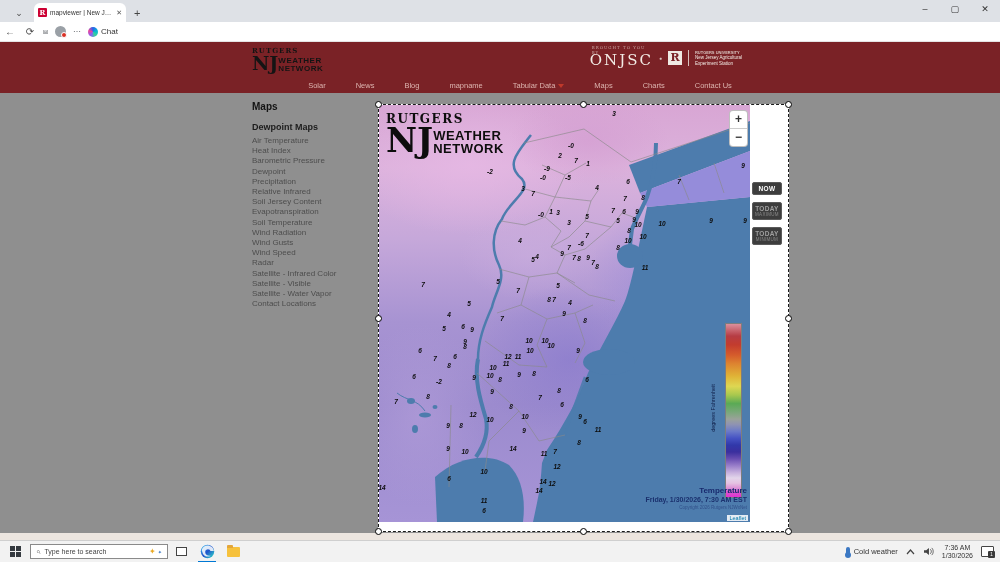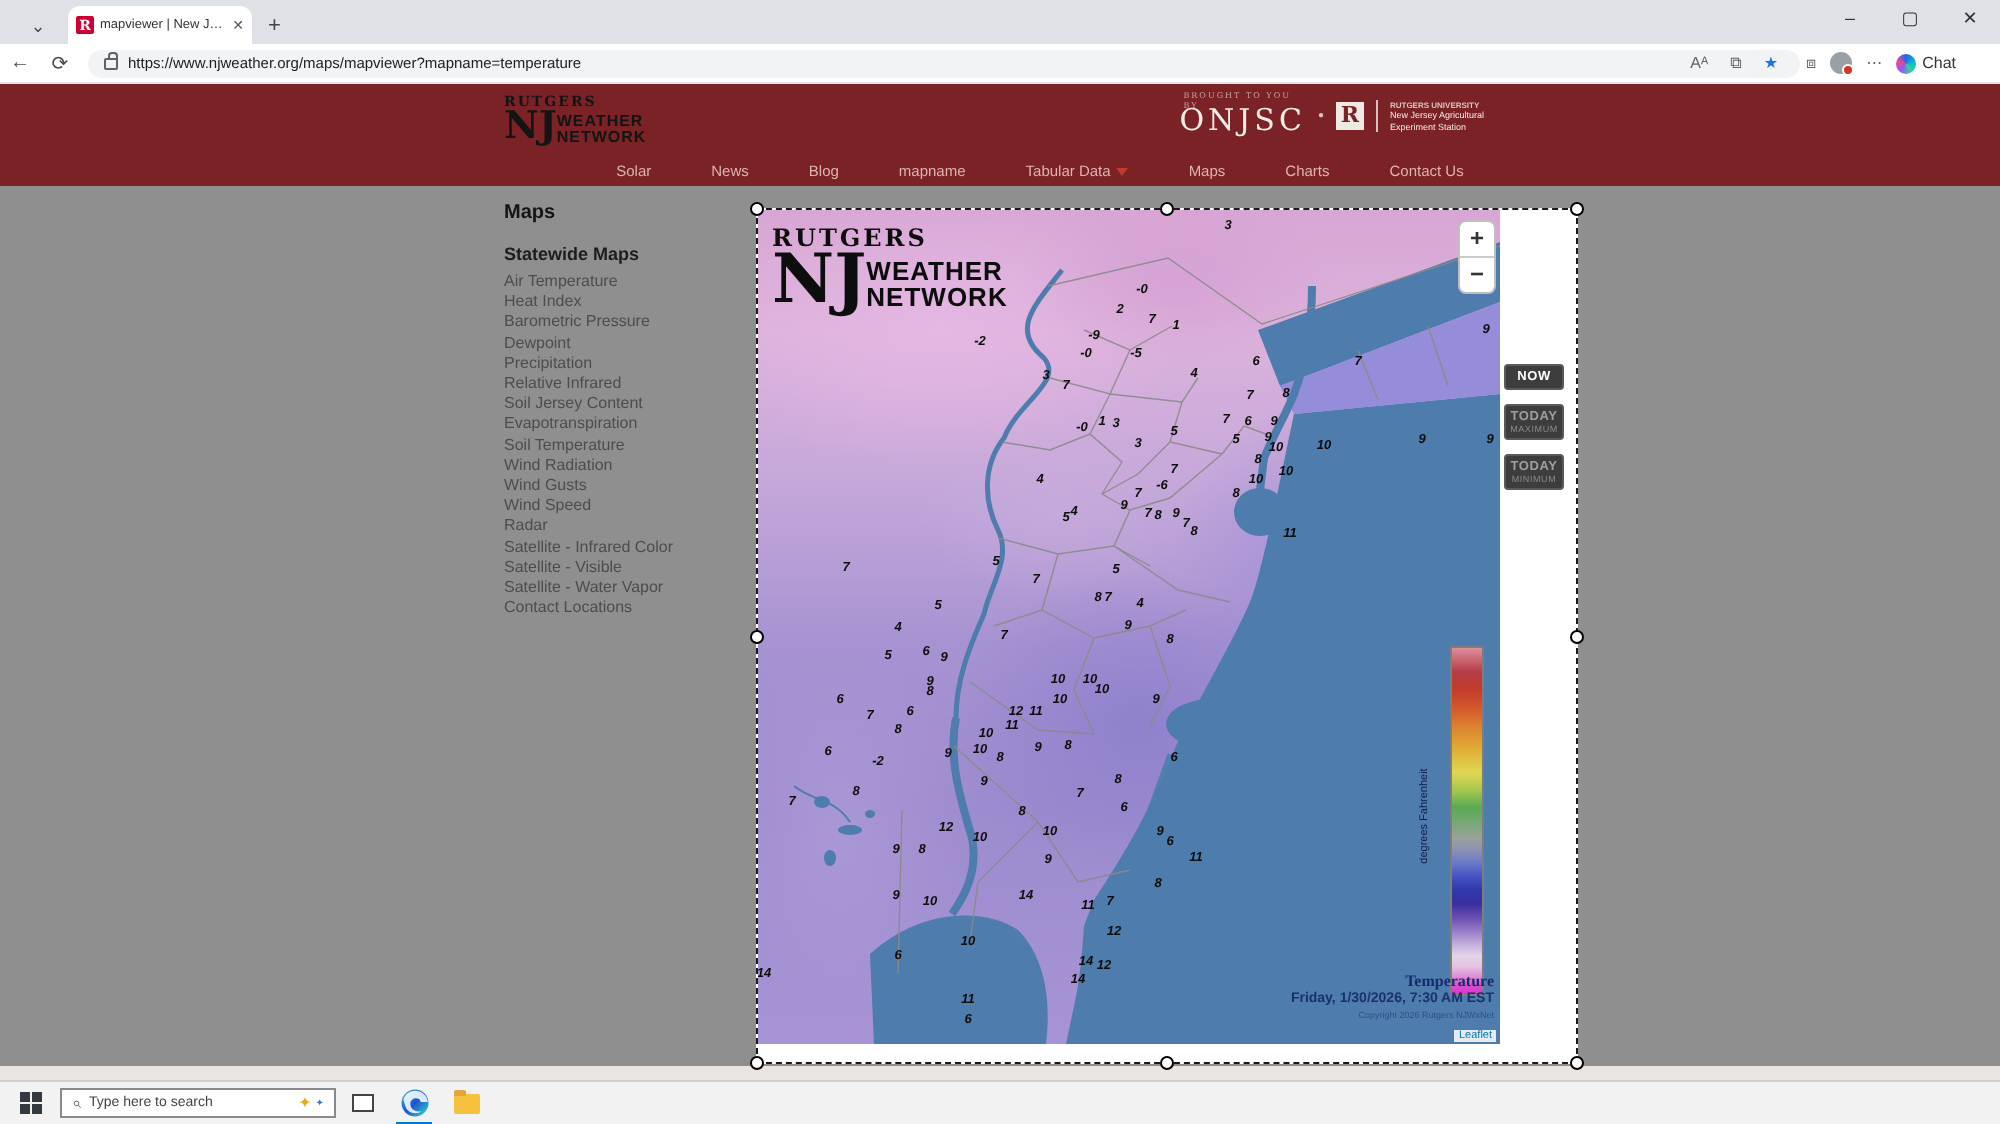--- a/index.html
+++ b/index.html
@@ -78,21 +78,21 @@
   #time-buttons { position:absolute; left:373px; top:77px; width:30px; z-index:10; }
   .time-btn { width:30px; background:#3d3d3d; border:1px solid #5a5a5a; border-radius:2px; margin-bottom:7px; text-align:center; padding:2px 0; }
   .time-btn .l1 { font-size:6.5px; font-weight:bold; color:#9f9f9f; letter-spacing:.3px; }
   .time-btn .l2 { font-size:4.5px; color:#8a8a8a; letter-spacing:.3px; }
   .time-btn.active .l1 { color:#ffffff; }
 
   #legend { position:absolute; left:0; top:0; z-index:6; }
   #legend-bar { position:absolute; left:346px; top:218px; width:17px; height:175px; border:1px solid #7d7d7d;
     background:linear-gradient(180deg,#dc8f9c 0%,#b63c44 7%,#c33c2e 12%,#d55c2c 18%,#dd8430 23%,#e0b236 30%,#ded752 36%,#a8c84e 41%,#5aaa55 46%,#7aa87a 51%,#9aa29a 55%,#8f93b2 58%,#6b7ac8 62%,#4653c4 66%,#3138aa 70%,#3b2f9e 74%,#6a4fb2 78%,#9a7fca 82%,#c8b2de 86%,#e2d5ea 89%,#e5c2e2 92%,#dd8fd6 95%,#d955cc 97%,#e032d2 100%); }
   #legend-unit { position:absolute; left:246px; top:300px; width:175px; text-align:center; font-size:5.5px; color:#10204a; transform:rotate(-90deg); }
-  #cap-title { position:absolute; right:3px; top:381px; font-size:8px; font-weight:bold; color:#182a6e; z-index:7;font-family:Liberation Serif, serif; }
+  #cap-title { position:absolute; right:3px; top:381px; font-size:8px; font-weight:bold; color:#182a6e; z-index:7; }
   #cap-time { position:absolute; right:3px; top:391px; font-size:7px; font-weight:bold; color:#1b316e; z-index:7; }
   #cap-copy { position:absolute; right:3px; top:400px; font-size:4.5px; color:#31508a; z-index:7; }
   #leaflet-chip { position:absolute; right:2px; bottom:1px; background:rgba(255,255,255,.85); color:#0078a8; font-size:5.5px; padding:0 2px; z-index:8; }
 
   
   #footer-strip { position:absolute; left:0; top:533px; width:1000px; height:7px; background:#ece5df; }
 
   
   #taskbar { position:absolute; left:0; top:540px; width:1000px; height:22px; background:#f2f2f2; border-top:1px solid #cfcfcf; display:flex; align-items:center; }
   #start-btn { width:30px; height:22px; display:flex; align-items:center; justify-content:center; }
@@ -132,27 +132,20 @@
   <div id="win-controls">
     <span>–</span>
     <span>▢</span>
     <span>✕</span>
   </div>
 </div>
 
 <div id="toolbar">
   <span class="nav-ico">←</span>
   <span class="nav-ico">⟳</span>
-  <div id="addressbar">
-    <span id="site-info-icon"></span>
-    <span id="url-text">https://www.njweather.org/maps/mapviewer?mapname=temperature</span>
-    <span class="bar-ico">Aᴬ</span>
-    <span class="bar-ico">⧉</span>
-    <span class="bar-ico star-blue">★</span>
-  </div>
   <span class="bar-ico">⧈</span>
   <div id="avatar"></div>
   <span class="bar-ico">⋯</span>
   <div id="chat-btn">
     <span id="copilot-ico"></span>
     <span id="chat-label">Chat</span>
   </div>
 </div>
 
 <div id="site-header">
@@ -189,21 +182,21 @@
     <a class="nav-link">mapname</a>
     <a class="nav-link">Tabular Data<span class="caret"></span></a>
     <a class="nav-link">Maps</a>
     <a class="nav-link">Charts</a>
     <a class="nav-link">Contact Us</a>
   </div>
 
 <div id="content">
   <div id="sidebar">
     <div id="sidebar-title">Maps</div>
-    <div id="sidebar-section">Statewide Maps</div>
+    <div id="sidebar-section">Dewpoint Maps</div>
     <div id="sidebar-list">
         <div class="side-item">Air Temperature</div>
         <div class="side-item">Heat Index</div>
         <div class="side-item">Barometric Pressure</div>
         <div class="side-item">Dewpoint</div>
         <div class="side-item">Precipitation</div>
         <div class="side-item">Relative Infrared</div>
         <div class="side-item">Soil Jersey Content</div>
         <div class="side-item">Evapotranspiration</div>
         <div class="side-item">Soil Temperature</div>
@@ -515,13 +508,33 @@
         </defs>
       <circle cx="8" cy="8" r="7.2" fill="url(#eg)"></circle>
       <path d="M3,10 C4,13 8,14.5 11.5,12.5 C8,13 5.5,11 5.5,8.5 C5.5,6.5 7,5.5 8.5,5.5 C10,5.5 11,6.3 11,7.5 L14.8,7.5 C14.6,4 11.7,1.5 8,1.5 C5,1.5 2.5,3.5 1.8,6.3 Z" fill="#ffffff" opacity=".85"></path>
     </svg>
     <div id="edge-underline"></div>
   </div>
   <div class="tb-btn">
       <div id="folder-ico"></div>
     </div>
 
+  <div id="tray">
+    <div id="weather-btn">
+      <span id="thermo"></span>
+      <span id="weather-label">Cold weather</span>
+    </div>
+    <svg width="9" height="6" viewBox="0 0 9 6">
+        <polyline points="1,5 4.5,1 8,5" fill="none" stroke="#444" stroke-width="1.2"></polyline>
+      </svg>
+    <svg width="11" height="9" viewBox="0 0 12 10">
+        <polygon points="1,3.5 3.5,3.5 6.5,1 6.5,9 3.5,6.5 1,6.5" fill="#444"></polygon>
+        <path d="M8,2.5 C9.5,3.8 9.5,6.2 8,7.5 M9.5,1 C11.8,3 11.8,7 9.5,9" stroke="#444" stroke-width=".9" fill="none"></path>
+      </svg>
+    <div id="clock">
+      <div>7:36 AM</div>
+      <div>1/30/2026</div>
+    </div>
+    <div id="notif">
+      <div id="notif-badge">1</div>
+    </div>
+  </div>
 </div>
 
 </body></html>

